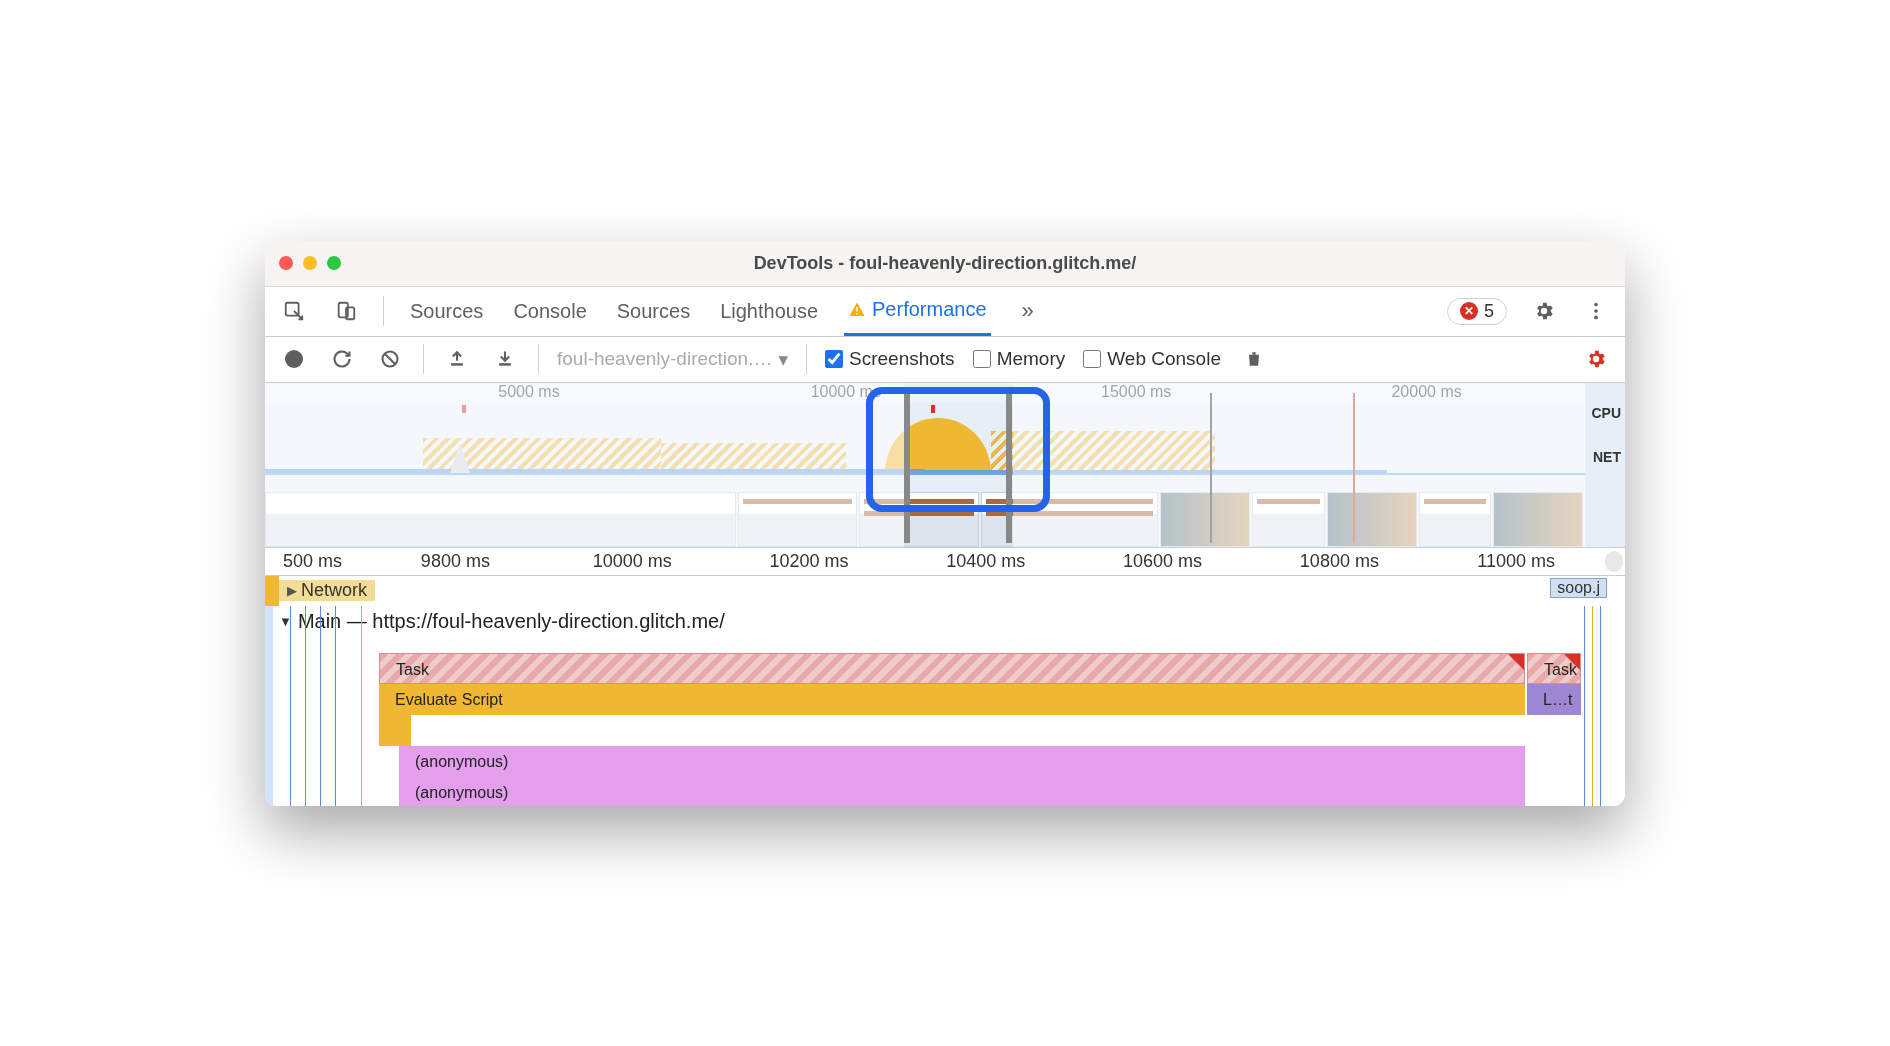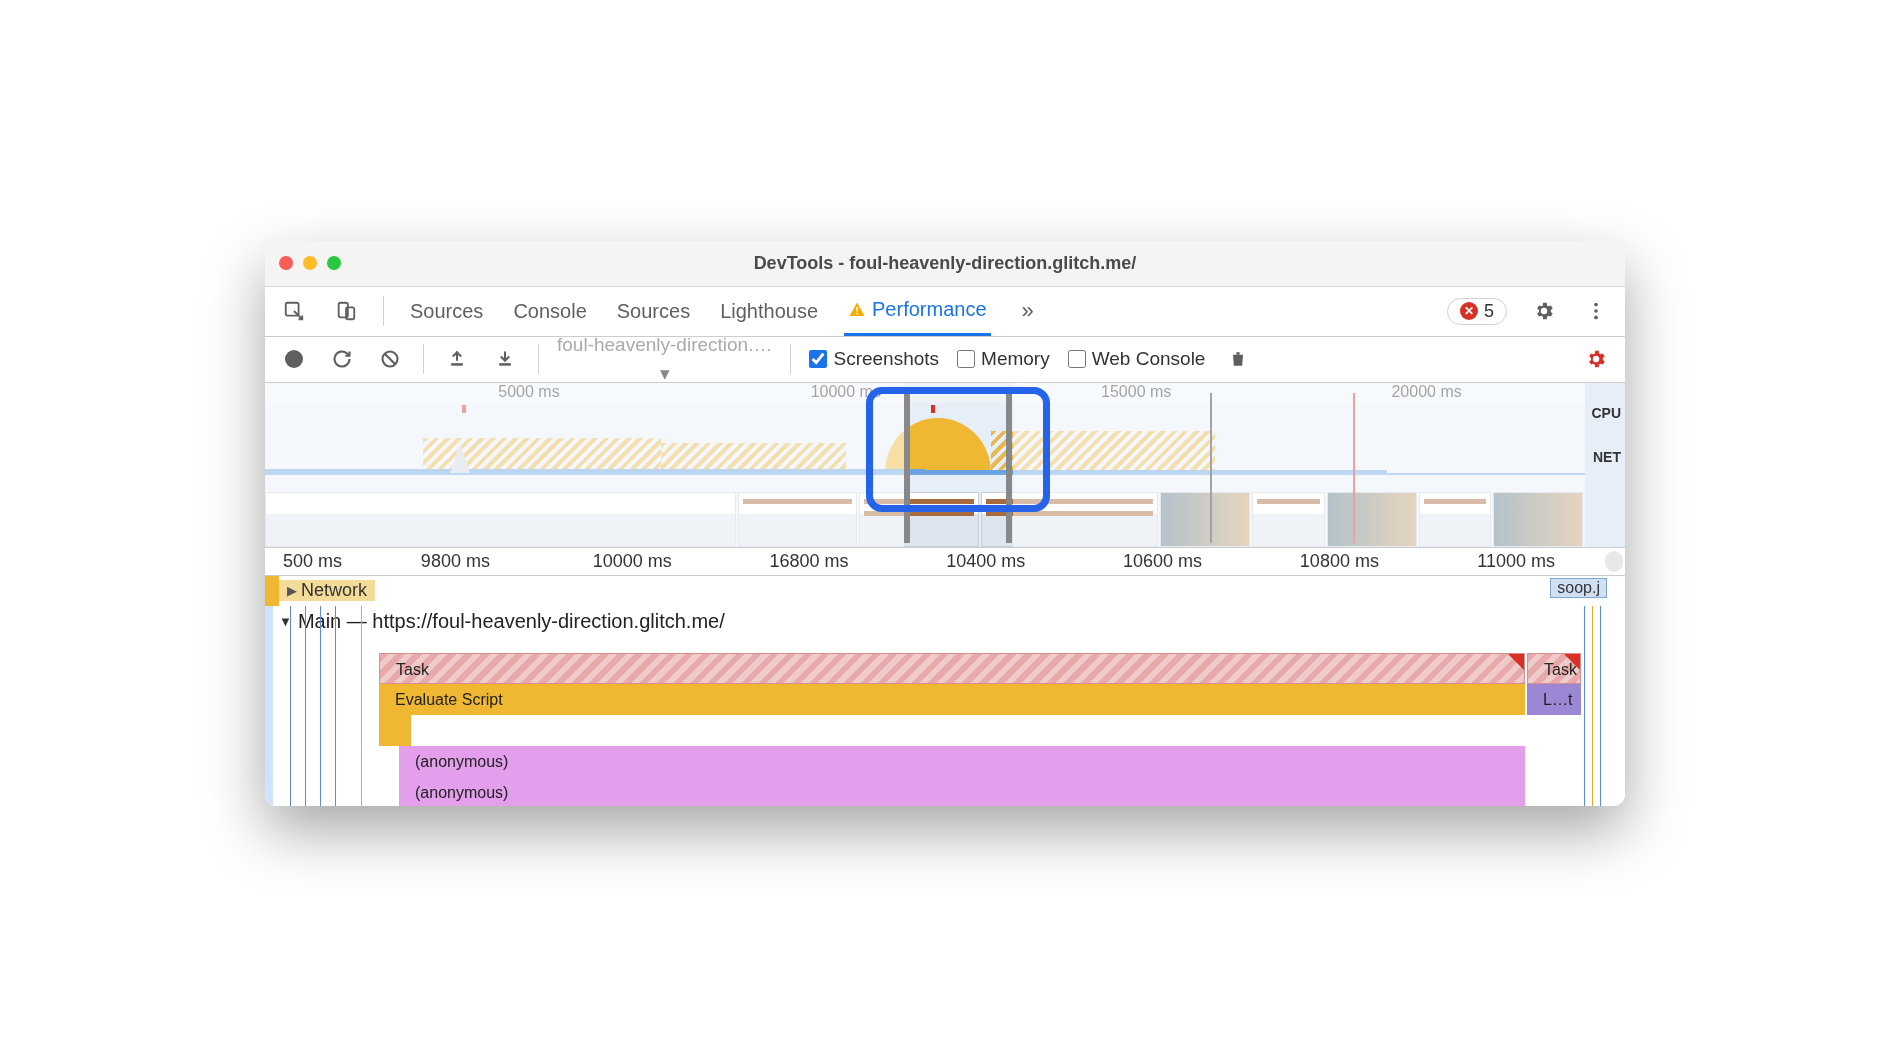--- a/index.html
+++ b/index.html
@@ -57,21 +57,21 @@
 .toolbar {
   height: 46px;
   display: flex;
   align-items: center;
   padding: 0 14px;
   gap: 18px;
   border-bottom: 1px solid #ccc;
   background: #fff;
 }
 .rec { width: 18px; height: 18px; border-radius: 50%; background: #5f5f5f; }
-.select-box { color: #aaa; font-size: 19px; display: flex; align-items: center; gap: 6px; max-width: 260px; white-space: nowrap; overflow: hidden; flex-direction: column; }
+.select-box { color: #aaa; font-size: 19px; display: flex; align-items: center; gap: 6px; max-width: 260px; white-space: nowrap; overflow: hidden; }
 .chk { display: flex; align-items: center; gap: 6px; font-size: 19px; }
 .chk input { width: 18px; height: 18px; accent-color: #1a73e8; }
 
 .overview {
   position: relative;
   height: 165px;
   background: #e6eef8;
   border-bottom: 1px solid #ccc;
 }
 .ov-ticks { position: absolute; top: 0; left: 0; right: 40px; height: 20px; display: flex; font-size: 16px; color: #333; background: #eef3fa; }
@@ -322,21 +322,21 @@
     <div class="ov-labels">
       <div>CPU</div>
       <div>NET</div>
     </div>
   </div>
 
   <div class="ruler">
     <div class="rt" style="left:3.5%;">500 ms</div>
     <div class="rt" style="left:14%;">9800 ms</div>
     <div class="rt" style="left:27%;">10000 ms</div>
-    <div class="rt" style="left:40%;">16800 ms</div>
+    <div class="rt" style="left:40%;">10200 ms</div>
     <div class="rt" style="left:53%;">10400 ms</div>
     <div class="rt" style="left:66%;">10600 ms</div>
     <div class="rt" style="left:79%;">10800 ms</div>
     <div class="rt" style="left:92%;">11000 ms</div>
     <div class="sb"></div>
   </div>
 
   <div class="tracks">
     <div class="track-network">
       <div class="hdr">

